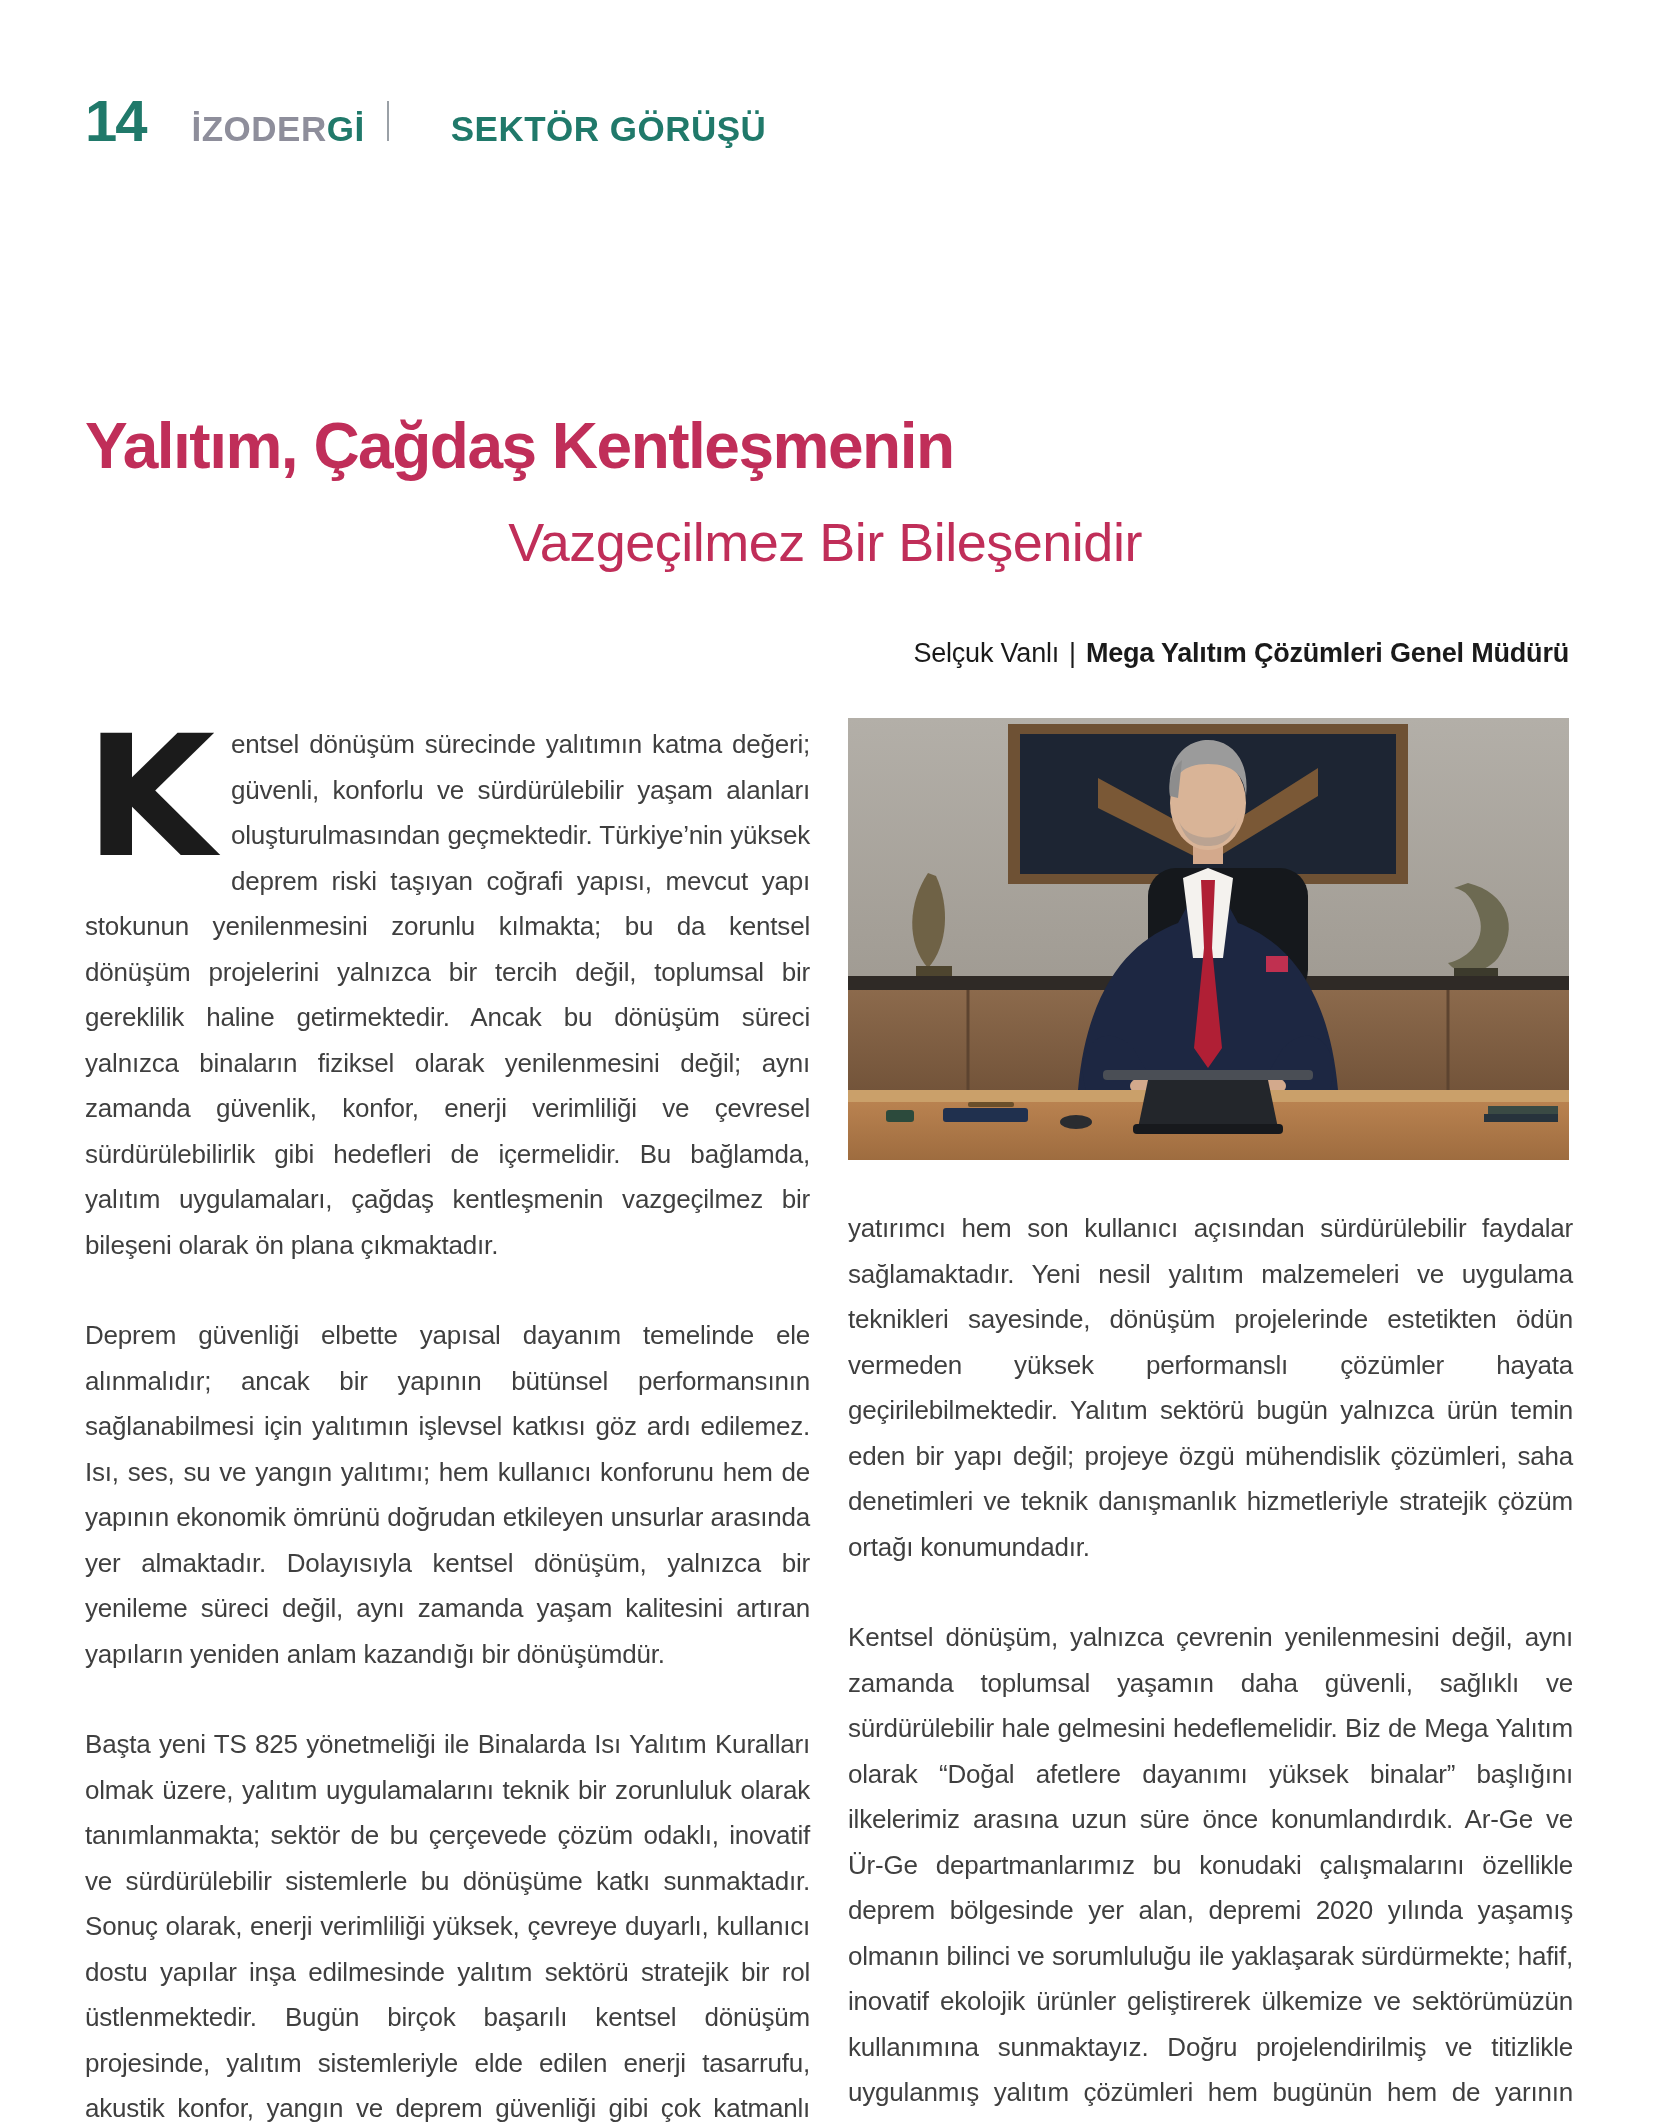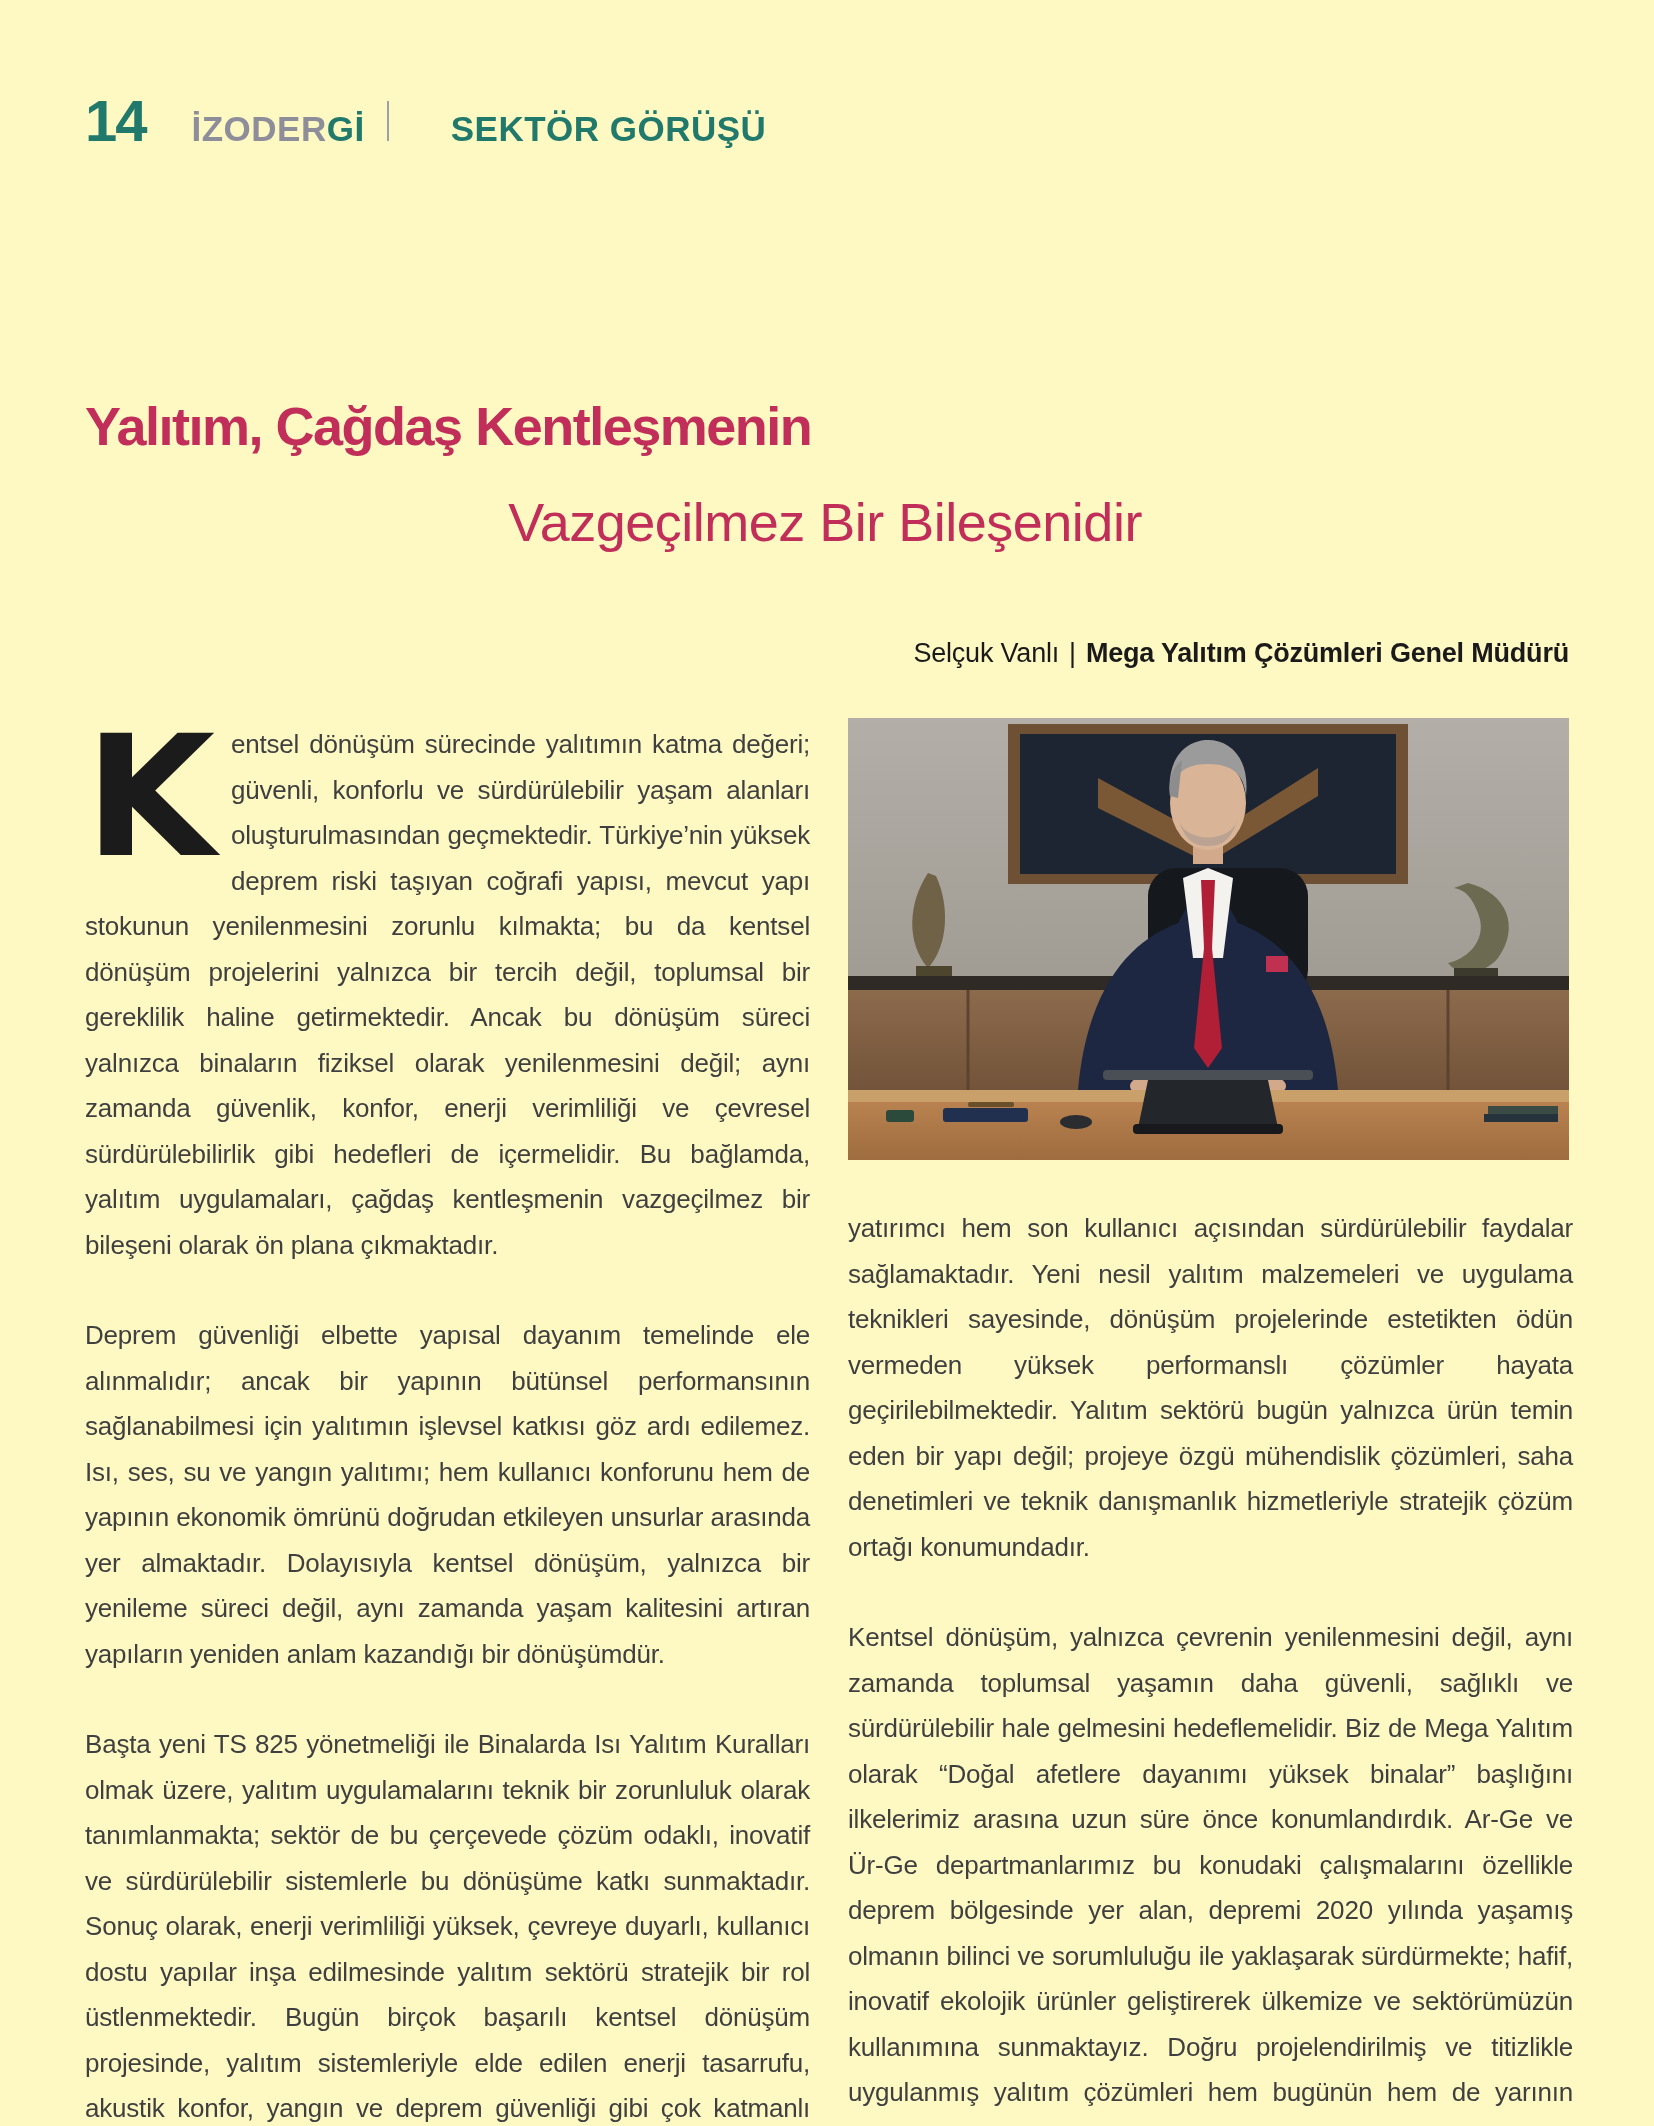--- a/index.html
+++ b/index.html
@@ -1,19 +1,19 @@
 <!DOCTYPE html>
 <html><head>
 <meta charset="utf-8">
 <style>
   html,body{margin:0;padding:0;background:#e9e9e9;}
   .page{
     position:relative;
     width:1654px;height:2126px;
-    background:#fef9c3;
+    background:#ffffff;
     margin:0 auto;
     font-family:"Liberation Sans", sans-serif;
     overflow:hidden;
   }
   
   .header{
     position:absolute;left:85px;top:92px;
     display:flex;align-items:baseline;gap:18px;
   }
   .page-num{
@@ -31,22 +31,23 @@
     font-size:35px;font-weight:bold;letter-spacing:0.5px;
     color:var(--teal);line-height:1;margin-left:40px;
   }
   
   .title{
     position:absolute;left:85px;top:378px;width:1480px;
     margin:0;line-height:96px;
   }
   .title .line1{
     display:block;
-    font-size:54px;font-weight:bold;letter-spacing:-1.5px;
+    font-size:64px;font-weight:bold;letter-spacing:-1.5px;
     color:var(--crimson);
+    margin-top:20px;
   }
   .title .line2{
     display:block;
     font-size:54px;font-weight:normal;letter-spacing:-0.5px;
     color:var(--crimson);
     text-align:center;
   }
   
   .byline{
     position:absolute;right:85px;top:638px;

